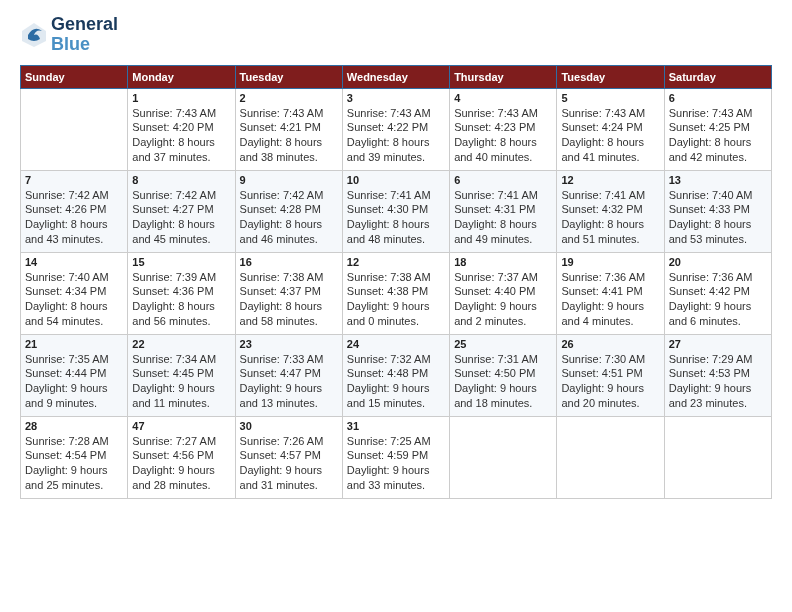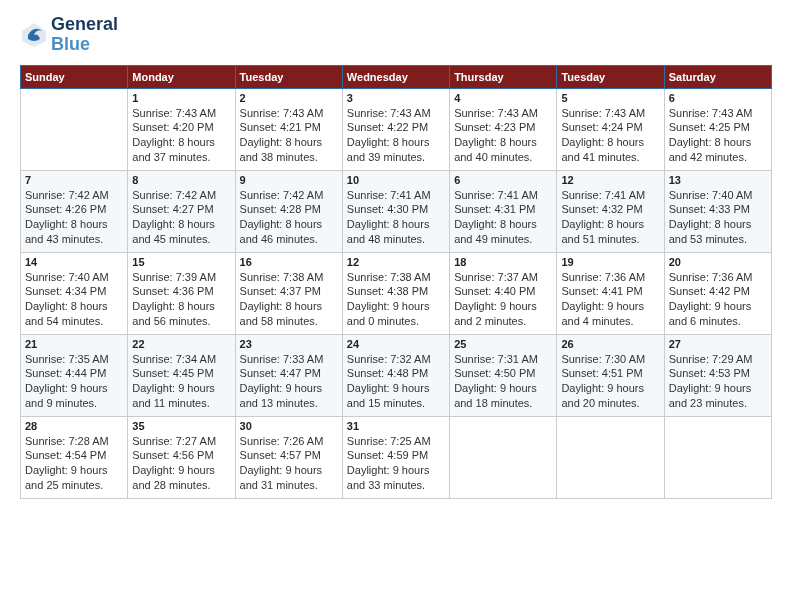--- a/index.html
+++ b/index.html
@@ -244,21 +244,21 @@
             <span class="day-num">27</span>
             <div class="day-info">Sunrise: 7:29 AM<br>Sunset: 4:53 PM<br>Daylight: 9 hours and 23 minutes.</div>
           </td>
         </tr>
         <tr>
           <td>
             <span class="day-num">28</span>
             <div class="day-info">Sunrise: 7:28 AM<br>Sunset: 4:54 PM<br>Daylight: 9 hours and 25 minutes.</div>
           </td>
           <td>
-            <span class="day-num">35</span>
+            <span class="day-num">47</span>
             <div class="day-info">Sunrise: 7:27 AM<br>Sunset: 4:56 PM<br>Daylight: 9 hours and 28 minutes.</div>
           </td>
           <td>
             <span class="day-num">30</span>
             <div class="day-info">Sunrise: 7:26 AM<br>Sunset: 4:57 PM<br>Daylight: 9 hours and 31 minutes.</div>
           </td>
           <td>
             <span class="day-num">31</span>
             <div class="day-info">Sunrise: 7:25 AM<br>Sunset: 4:59 PM<br>Daylight: 9 hours and 33 minutes.</div>
           </td>

